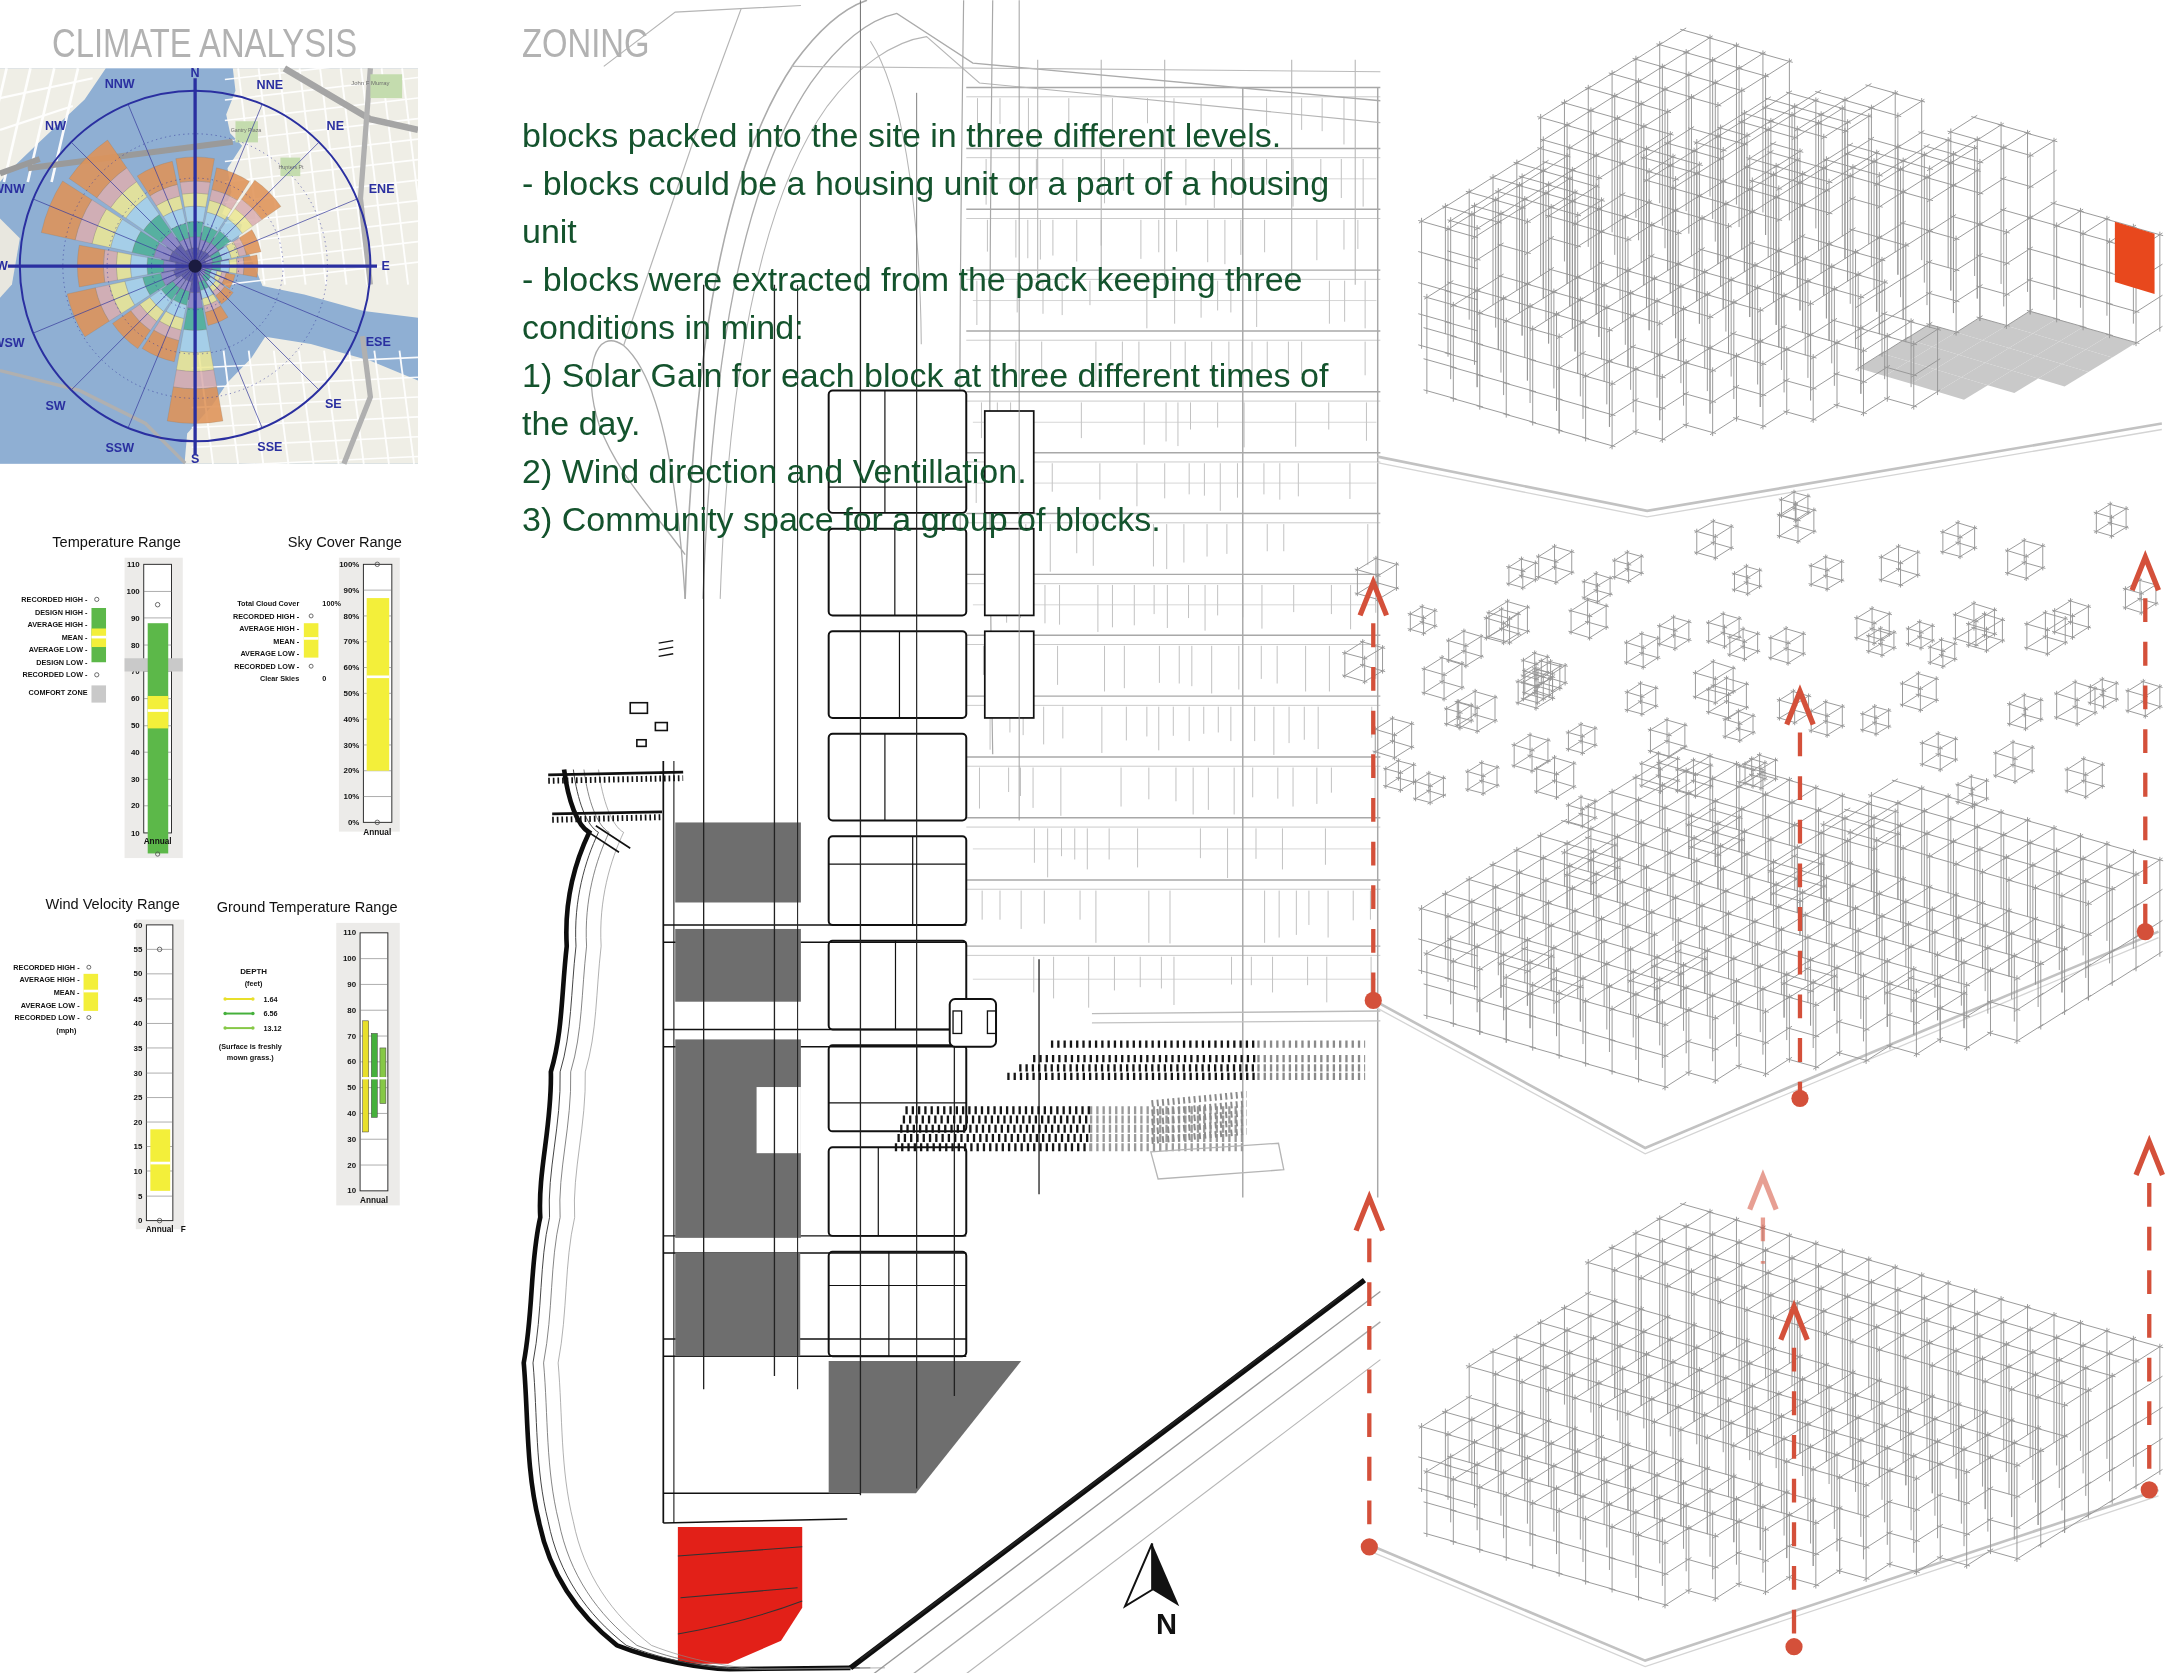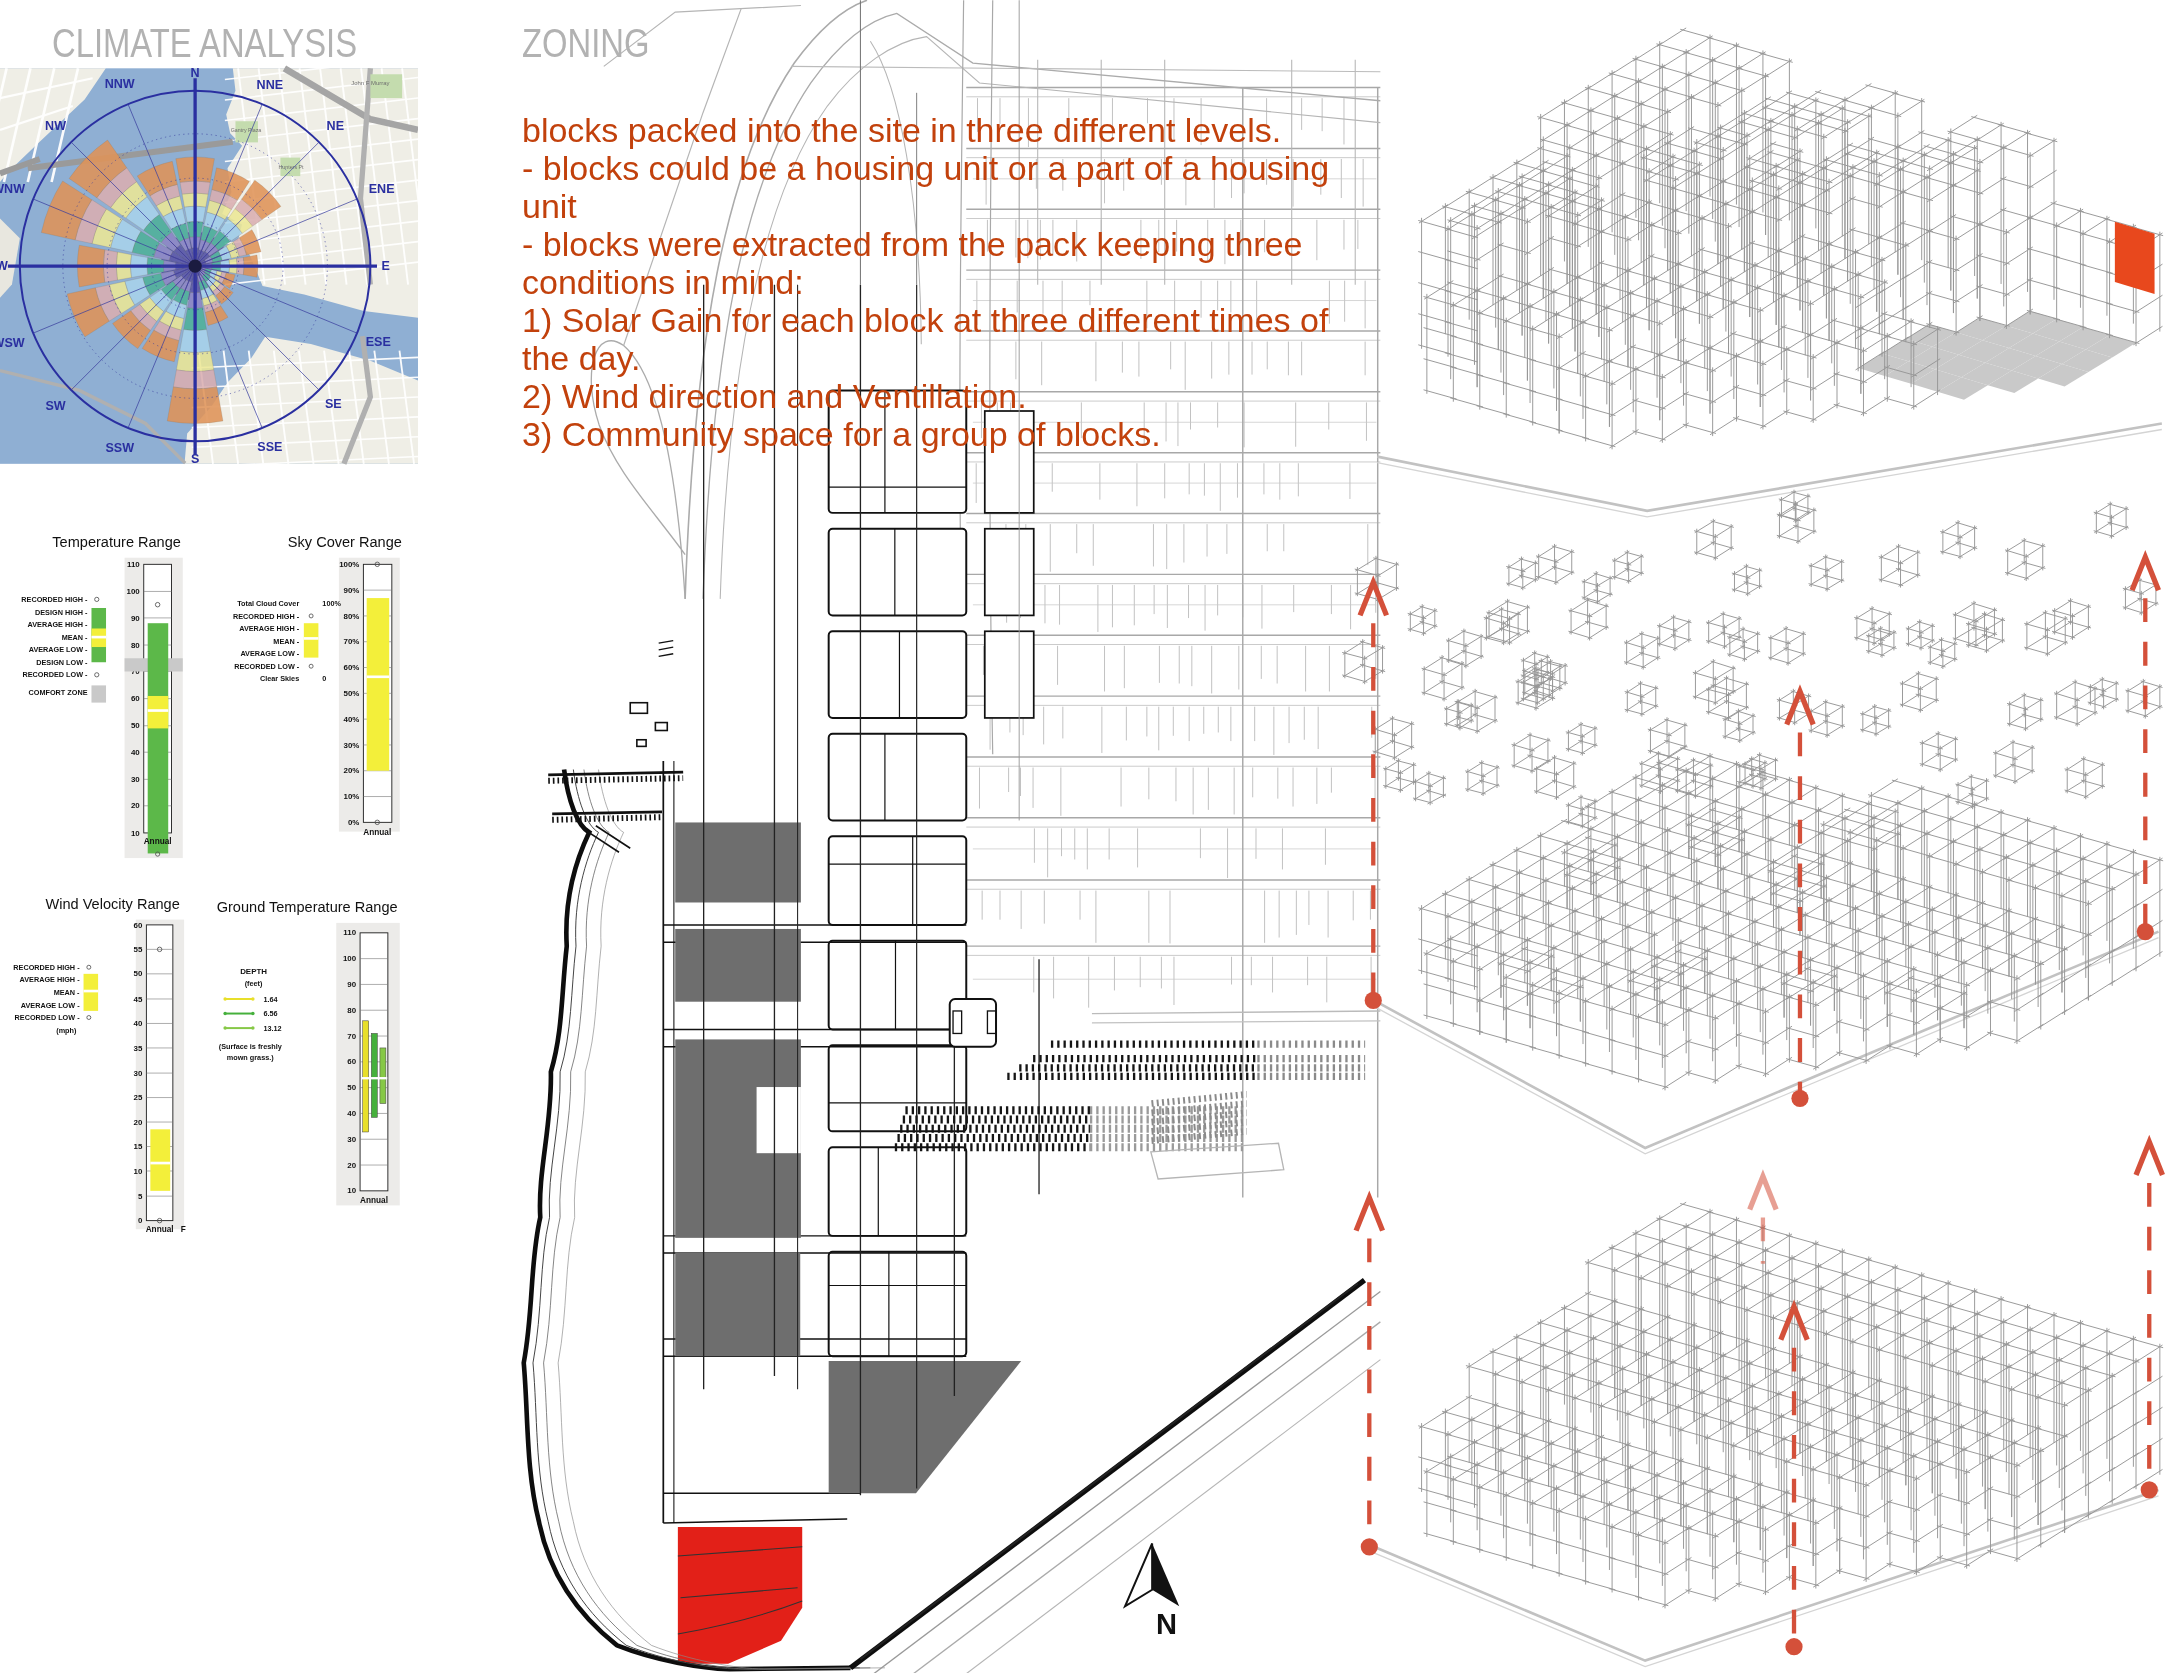--- a/index.html
+++ b/index.html
@@ -1,18 +1,18 @@
 <!DOCTYPE html>
 <html style="font-size:10.6px"><head><meta charset="utf-8">
 <style>
 html,body{margin:0;padding:0;background:#ffffff;}
 body{width:2183px;height:1674px;position:relative;overflow:hidden;
 font-family:"Liberation Sans",sans-serif;}
 .title{position:absolute;font-size:41px;color:#b2b2b2;transform:scaleX(0.8);transform-origin:left top;}
-.ztext{position:absolute;left:522px;top:111px;width:860px;font-size:34px;line-height:38px;color:#c2410c;white-space:nowrap;}
+.ztext{position:absolute;left:522px;top:111px;width:860px;font-size:34px;line-height:48px;color:#14532d;white-space:nowrap;}
 </style></head>
 <body>
 
 <svg style="position:absolute;left:490px;top:0" width="893" height="1674" viewBox="740 0 1350 2530">
 <g>
       <line x1="1460" y1="132" x2="2086" y2="132" stroke="#a8a8a8" stroke-width="2.2"></line>
       <line x1="1460" y1="146" x2="2086" y2="146" stroke="#bdbdbd" stroke-width="1.2"></line>
       <line x1="1477" y1="148" x2="1477" y2="199" stroke="#bdbdbd" stroke-width="1.4"></line>
       <line x1="1511" y1="148" x2="1511" y2="187" stroke="#bdbdbd" stroke-width="1.4"></line>
       <line x1="1554" y1="148" x2="1554" y2="222" stroke="#bdbdbd" stroke-width="1.4"></line>

